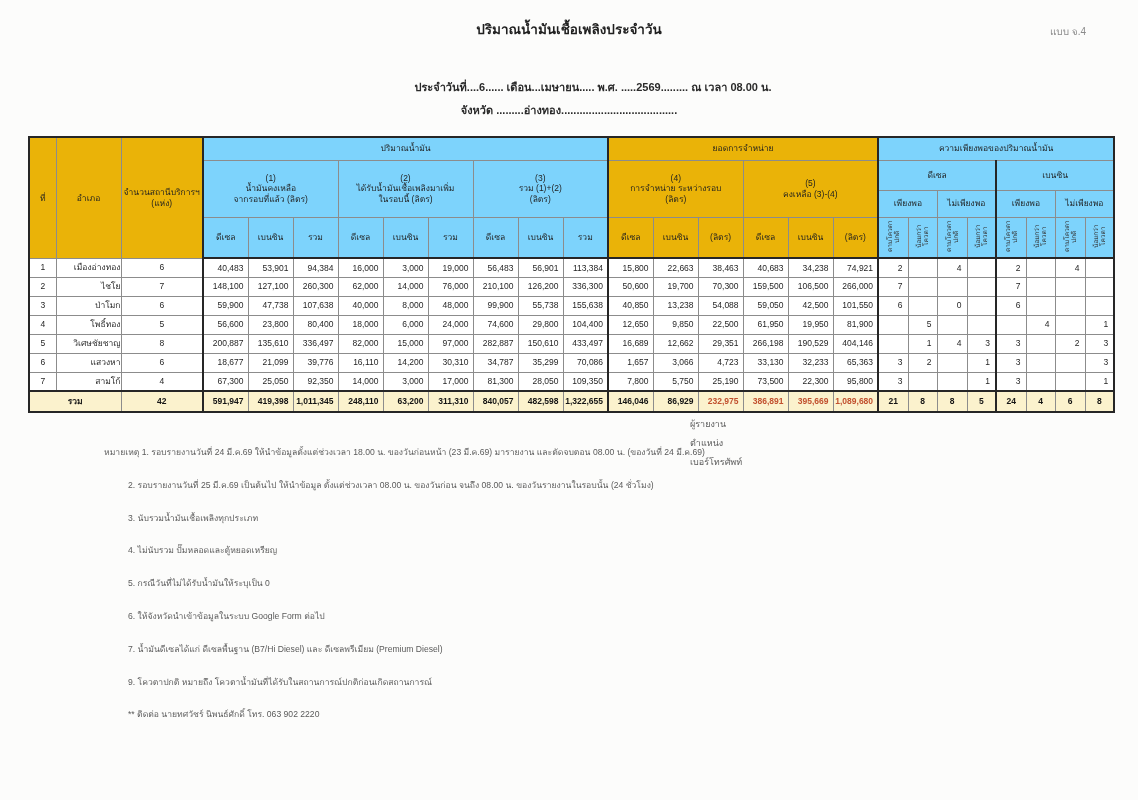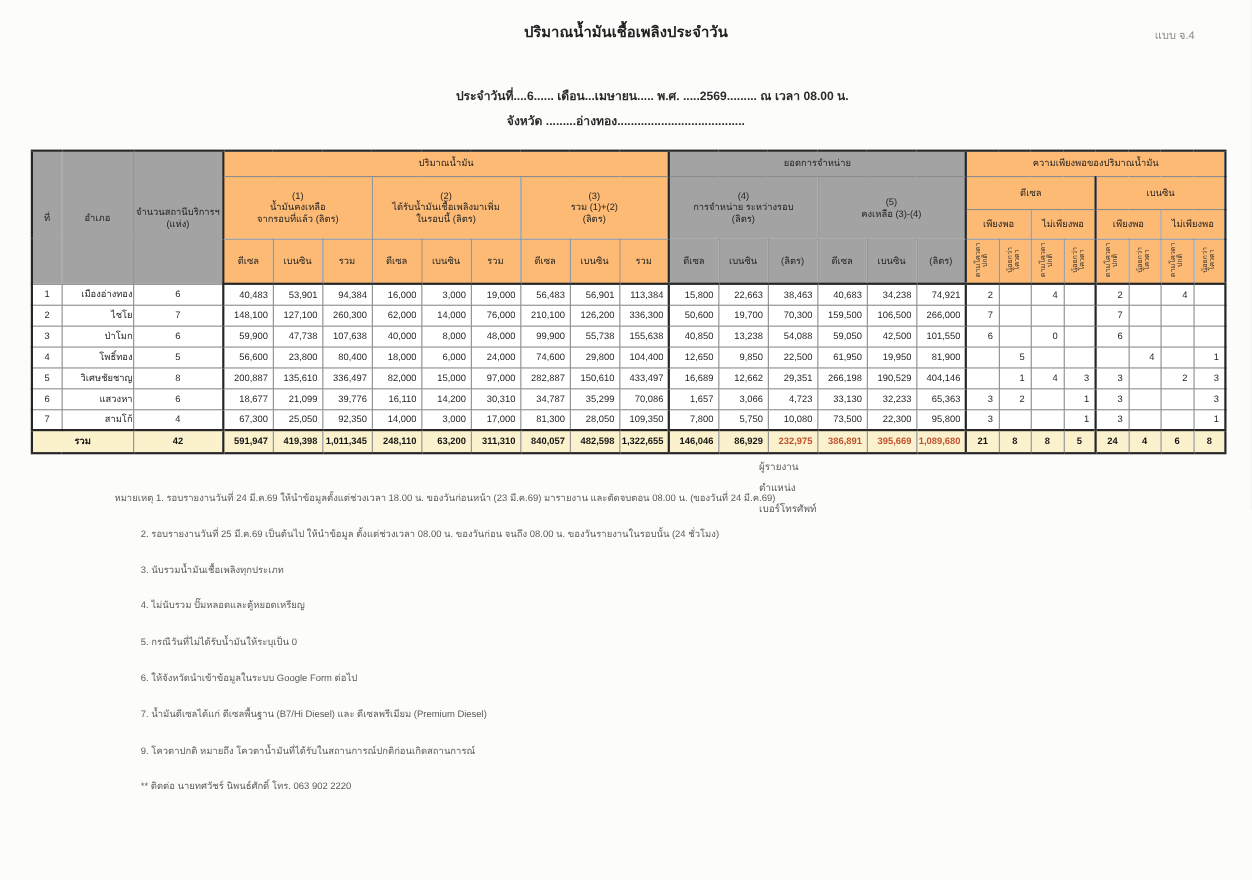--- a/index.html
+++ b/index.html
@@ -16,22 +16,22 @@
     border:1px solid #8c8c8c; font-weight:normal; overflow:hidden;
     font-size:8.5px; color:#1f1f1f; white-space:pre-line; line-height:1.25;
   }
   
   table.report { border:2px solid #262626; }
   .bl  { border-left:2px solid #262626 !important; }
   tr.h1 th { border-top:2px solid #262626; }
   tr.h4 th { border-bottom:2px solid #262626; }
   tr.total-row td { border-top:2px solid #262626; border-bottom:2px solid #262626; }
 
-  .bg-yellow { background:#a3a3a3; }
-  .bg-pink   { background:#fdba74;margin-top:36px; }
+  .bg-yellow { background:#eab308; }
+  .bg-pink   { background:#7dd3fc;margin-top:36px; }
 
   tr.h1 { height:23px; } tr.h2 { height:30px; } tr.h3 { height:27px; } tr.h4 { height:37px; }
   tr.data-row { height:19px; background:#ffffff; }
   tr.total-row { height:21px; }
 
   th.group { font-size:9.5px; text-align:center; }
   th.sub   { font-size:9px; text-align:center; }
   th.small { font-size:8.5px; text-align:center; }
   th.vert  { vertical-align:middle; text-align:center; padding:1px 0; }
   th.vert span { writing-mode:vertical-rl; transform:rotate(180deg); font-size:6.5px; line-height:1; display:inline-block; max-height:35px; color:#333; }
@@ -327,21 +327,21 @@
           <td class="c-num">25,050</td>
           <td class="c-num c-sum">92,350</td>
           <td class="c-num">14,000</td>
           <td class="c-num">3,000</td>
           <td class="c-num c-sum">17,000</td>
           <td class="c-num">81,300</td>
           <td class="c-num">28,050</td>
           <td class="c-num c-sum">109,350</td>
           <td class="c-num bl">7,800</td>
           <td class="c-num">5,750</td>
-          <td class="c-num c-sum">10,080</td>
+          <td class="c-num c-sum">25,190</td>
           <td class="c-num">73,500</td>
           <td class="c-num">22,300</td>
           <td class="c-num c-sum">95,800</td>
           <td class="c-adq bl">3</td>
           <td class="c-adq"></td>
           <td class="c-adq"></td>
           <td class="c-adq">1</td>
           <td class="c-adq bl">3</td>
           <td class="c-adq"></td>
           <td class="c-adq"></td>

